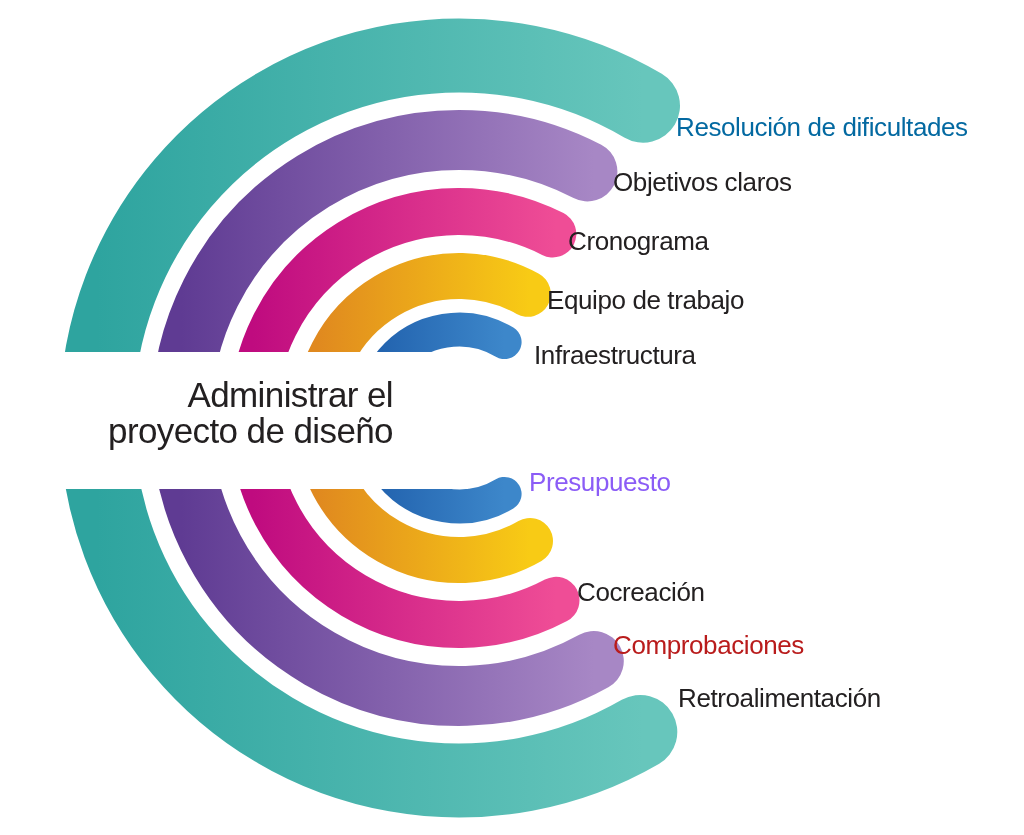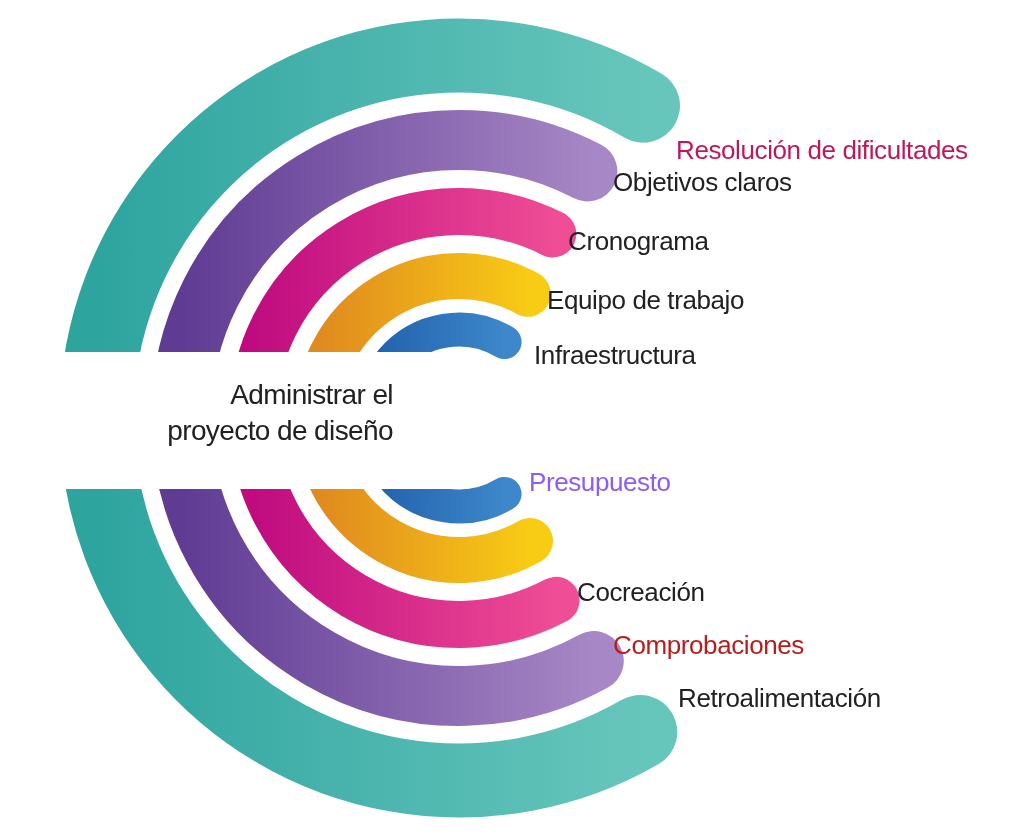--- a/index.html
+++ b/index.html
@@ -18,21 +18,21 @@
     letter-spacing:-0.4px;
     color:#232021;
     white-space:nowrap;
     line-height:1;
   }
   #center-title{
     position:absolute;
     right:631px;
     top:377px;
     text-align:right;
-    font-size:28px;
+    font-size:35px;
     line-height:36px;
     letter-spacing:-0.6px;
     color:#232021;
     white-space:nowrap;
   }
 </style>
 </head>
 <body>
 
 <div id="stage">
@@ -68,21 +68,21 @@
     <path d="M 504.6 342.1 A 88.5 88.5 0 1 0 504.6 493.9" fill="none" stroke="url(#grad-4)" stroke-width="34" stroke-linecap="round"></path>
 
     <rect x="-5" y="352" width="473" height="137" fill="#ffffff"></rect>
   </svg>
 
   <div id="center-title" style="color: rgb(35, 32, 33);">
     <div>Administrar el</div>
     <div>proyecto de diseño</div>
   </div>
 
-  <div class="lbl" style="left: 676px; top: 127px; color: #be185d; margin-top: 23px;">Resolución de dificultades</div>
+  <div class="lbl" style="left: 676px; top: 127px; color: #0369a1;">Resolución de dificultades</div>
   <div class="lbl" style="left: 613px; top: 182px; color: rgb(35, 32, 33);">Objetivos claros</div>
   <div class="lbl" style="left: 568px; top: 241px; color: rgb(35, 32, 33);">Cronograma</div>
   <div class="lbl" style="left: 534px; top: 355px; color: rgb(35, 32, 33);">Infraestructura</div>
   <div class="lbl" style="left: 547px; top: 300px; color: rgb(35, 32, 33);">Equipo de trabajo</div>
 
   <div class="lbl" style="left: 529px; top: 482px; color: #8b5cf6;">Presupuesto</div>
   <div class="lbl" style="left: 577px; top: 592px; color: rgb(35, 32, 33);">Cocreación</div>
   <div class="lbl" style="left: 613px; top: 645px; color: #b91c1c;">Comprobaciones</div>
   <div class="lbl" style="left: 678px; top: 698px; color: rgb(35, 32, 33);">Retroalimentación</div>
 

